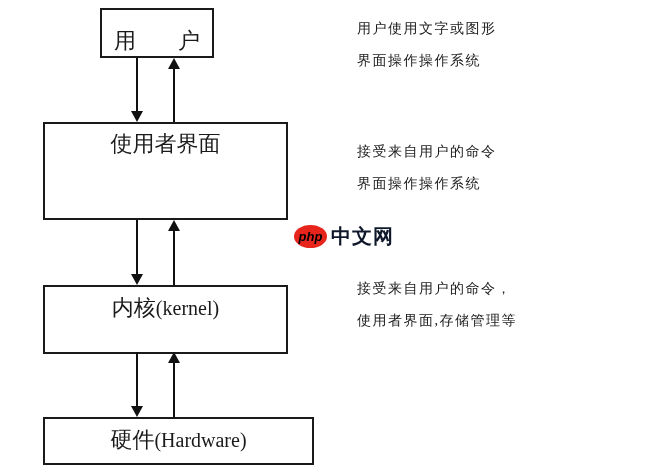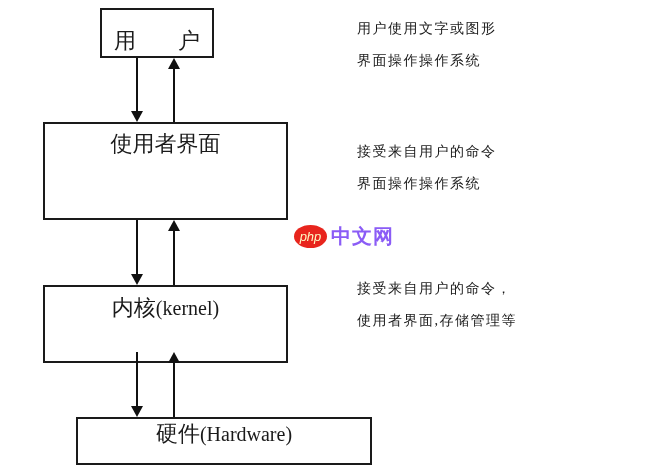--- a/index.html
+++ b/index.html
@@ -19,22 +19,22 @@
     border: 2px solid #1a1a1a;
     background: #ffffff;
     box-sizing: border-box;
     display: flex;
     flex-direction: column;
     align-items: center;
     text-align: center;
   }
   #box-user    { left: 100px; top: 8px;   width: 114px; height: 50px; justify-content: center; }
   #box-ui      { left: 43px;  top: 122px; width: 245px; height: 98px; padding-top: 6px; }
-  #box-kernel  { left: 43px;  top: 285px; width: 245px; height: 78px; padding-top: 8px; }
-  #box-hw      { left: 43px;  top: 417px; width: 296px; height: 48px; padding-top: 2px; margin-left: 33px; }
+  #box-kernel  { left: 43px;  top: 285px; width: 245px; height: 69px; padding-top: 8px; }
+  #box-hw      { left: 43px;  top: 417px; width: 271px; height: 48px; padding-top: 8px; }
 
   .cn-label   { font-size: 22px; line-height: 28px; white-space: nowrap; }
   #box-user .cn-label { letter-spacing: 10px; padding-left: 10px; margin-top: 15px; } 
   .latin-sub  { font-size: 20px; line-height: 28px; white-space: nowrap; }
   .mixed-label { font-size: 20px; line-height: 26px; white-space: nowrap; }
   .mixed-label .cn { font-size: 22px; }
 
   
   .arrow {
     position: absolute;
@@ -89,32 +89,32 @@
   }
   #php-ellipse {
     width: 33px; height: 23px;
     background: #e8251d;
     border-radius: 50%;
     display: flex;
     align-items: center;
     justify-content: center;
   }
   #php-ellipse span {
-    color: #fef9c3;
+    color: #000000;
     font-family: "Liberation Sans", sans-serif;
     font-style: italic;
-    font-weight: normal;
+    font-weight: bold;
     font-size: 13px;
     line-height: 13px;
   }
   #wm-sitename {
     font-family: "Liberation Sans", "DejaVu Sans", sans-serif;
     font-size: 20px;
     font-weight: 600;
-    color: #8b5cf6;
+    color: #0f172a;
     letter-spacing: 1px;
     white-space: nowrap;
   }
 </style>
 </head>
 <body>
 
 <div id="stage">
 
   <div class="dbox" id="box-user">

